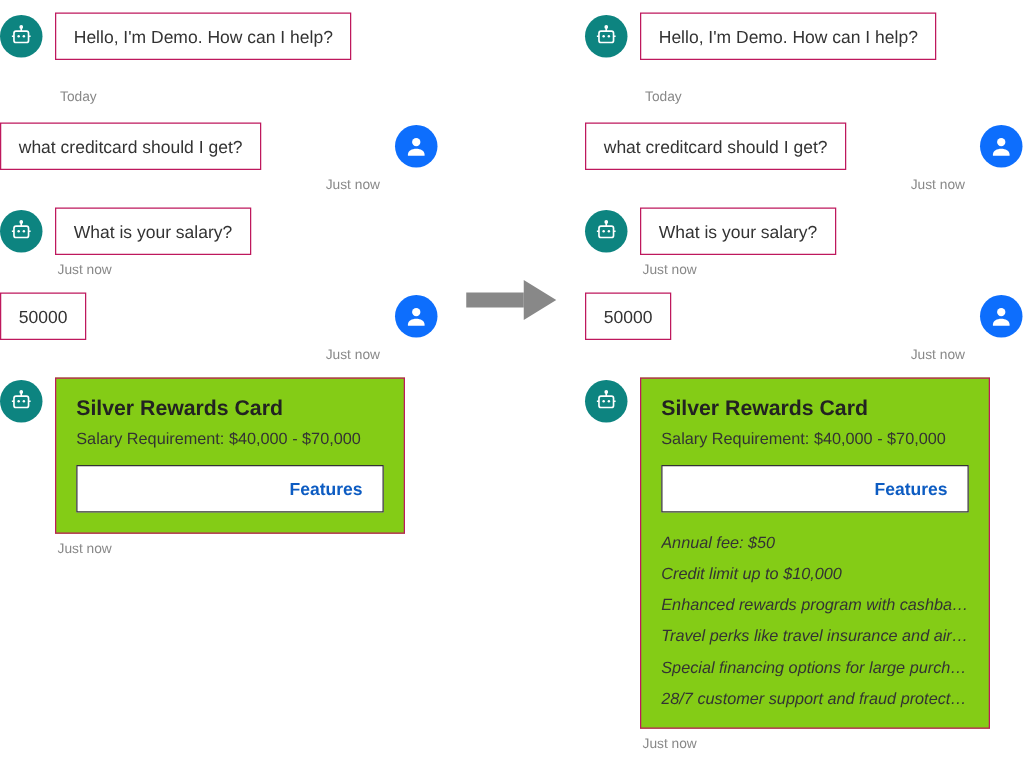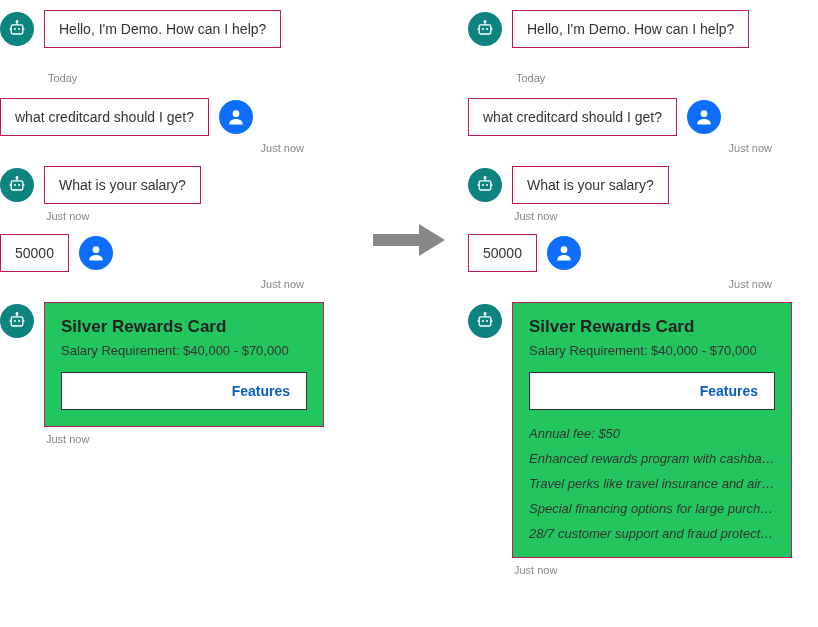--- a/index.html
+++ b/index.html
@@ -28,38 +28,38 @@
     align-items: center;
     justify-content: center;
     padding-top: 210px;
   }
   .arrow {
     color: #888;
   }
   .row { position: relative; }
   .bot-row, .user-row { display: flex; align-items: flex-start; }
   .bot-row { justify-content: flex-start; }
-  .user-row { justify-content: flex-start; }
+  .user-row { justify-content: space-between; }
   .avatar {
     width: 34px; height: 34px; border-radius: 50%;
     display: flex; align-items: center; justify-content: center;
     flex: 0 0 34px;
   }
   .avatar.bot { background: #0d8480; color: #fff; margin-right: 10px; margin-top: 2px; }
   .avatar.user { background: #0d6efd; color: #fff; margin-left: 10px; margin-top: 2px; }
   .bubble {
     border: 1px solid #be185d;
     background: #fff;
     padding: 10px 14px;
     font-size: 14px;
     color: #333;
   }
   .bubble-plain { max-width: 250px; }
   .card-bubble {
-    background: #22c55e;
+    background: #84cc16;
     width: 280px;
     padding: 14px 16px 16px 16px;
   }
   .card-title { font-weight: 700; font-size: 17px; margin-bottom: 6px; color:#222; }
   .card-sub { font-size: 13px; margin-bottom: 14px; color:#333; }
   .features-btn {
     display: block;
     width: 100%;
     text-align: right;
     border: 1px solid #333;
@@ -254,20 +254,21 @@
             <line x1="3" y1="12" x2="5" y2="12"></line>
             <line x1="19" y1="12" x2="21" y2="12"></line>
           </svg>
       </div>
       <div class="bubble card-bubble">
         <div class="card-title">Silver Rewards Card</div>
         <div class="card-sub">Salary Requirement: $40,000 - $70,000</div>
         <button class="features-btn">Features</button>
         <div class="feat-list">
           <div class="feat-item">Annual fee: $50</div>
+          <div class="feat-item">Credit limit up to $10,000</div>
           <div class="feat-item">Enhanced rewards program with cashback on various categories</div>
           <div class="feat-item">Travel perks like travel insurance and airport lounge access</div>
           <div class="feat-item">Special financing options for large purchases</div>
           <div class="feat-item">28/7 customer support and fraud protection</div>
         </div>
       </div>
     </div>
     <div class="ts ts-left">Just now</div>
   </div>
 </div>

